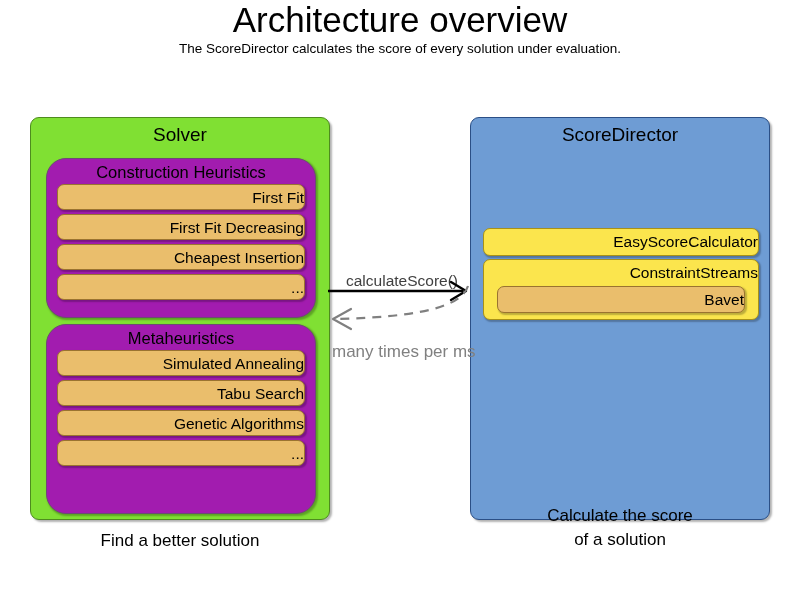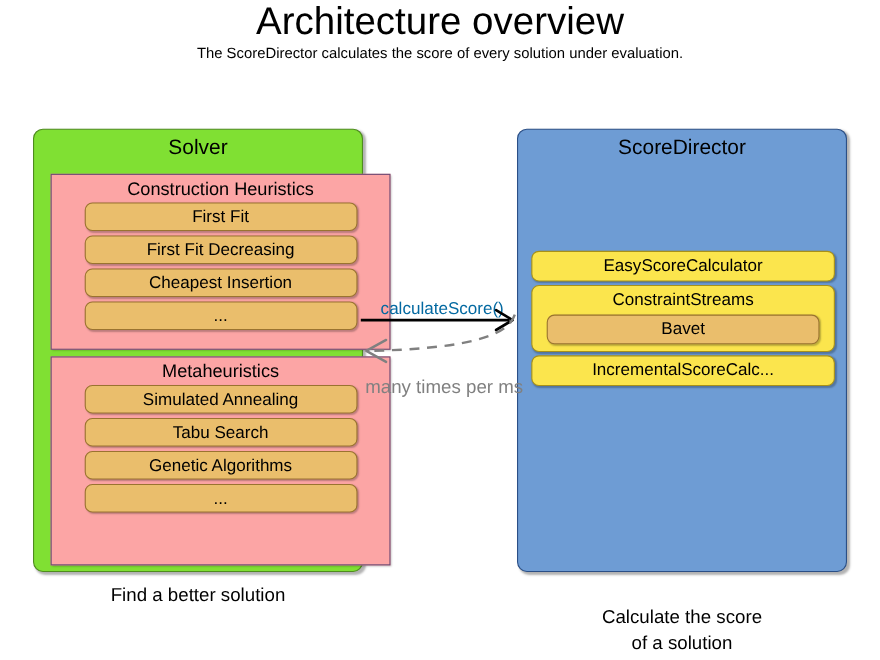--- a/index.html
+++ b/index.html
@@ -64,42 +64,42 @@
     text-align: center;
     font-size: 19px;
     line-height: 22px;
     padding-top: 6px;
   }
 
   
   .group-box {
     position: absolute;
     left: 15px;
-    width: 309px;
-    background: #fca5a5;
+    width: 270px;
+    background: #a21caf;
     border: 1.5px solid #6d4a74;
-    border-radius: 0;
+    border-radius: 20px;
     box-sizing: border-box;
     box-shadow: 1.5px 1.5px 2px rgba(0,0,0,0.28);
   }
   #group-construction { top: 40px; height: 160px; }
   #group-metaheuristics { top: 206px; height: 190px; }
   .group-title {
     text-align: center;
     font-size: 16.5px;
     line-height: 19px;
     padding-top: 4px;
     padding-bottom: 2px;
   }
 
   
   .chip {
     box-sizing: border-box;
     border-radius: 7px;
-    text-align: center;
+    text-align: right;
     font-size: 15.5px;
     line-height: 19px;
   }
   .chip-orange {
     background: #eabe6c;
     border: 1.2px solid #9a7330;
     box-shadow: 1.2px 1.2px 1.5px rgba(0,0,0,0.25);
   }
   .chip-yellow {
     background: #fbe54d;
@@ -147,21 +147,21 @@
     height: 100px;
   }
   #label-calculatescore {
     position: absolute;
     left: 332px;
     top: 272px;
     width: 140px;
     text-align: center;
     font-size: 15.5px;
     line-height: 18px;
-    color: #0369a1;
+    color: #404040;
     white-space: nowrap;
   }
   #label-manytimes {
     position: absolute;
     left: 332px;
     top: 345px;
     width: 140px;
     font-size: 17px;
     line-height: 14px;
     color: #808080;
@@ -169,21 +169,21 @@
   }
 
   
   .caption {
     position: absolute;
     text-align: center;
     font-size: 17px;
     line-height: 24px;
   }
   #caption-left { left: 30px; top: 529px; width: 300px; }
-  #caption-right { left: 470px; top: 549px; width: 300px; }
+  #caption-right { left: 470px; top: 504px; width: 300px; }
 </style>
 </head>
 <body>
 
 <div id="header">
   <div id="title">Architecture overview</div>
   <div class="subtitle-line">The ScoreDirector calculates the score of every solution under evaluation.</div>
 </div>
 
 <div class="panel" id="solver-panel">
@@ -210,21 +210,20 @@
   <div class="panel-title">ScoreDirector</div>
 
   <div id="sd-items">
     <div class="chip chip-yellow">EasyScoreCalculator</div>
 
     <div class="chip chip-yellow" id="chip-constraintstreams">
       <div>ConstraintStreams</div>
       <div class="chip chip-orange" id="chip-bavet">Bavet</div>
     </div>
 
-    <div class="chip chip-yellow">IncrementalScoreCalc...</div>
   </div>
 </div>
 
 <div id="label-calculatescore">calculateScore()</div>
 <div id="label-manytimes">many times per ms</div>
 
 <svg id="arrow-area" viewBox="0 0 155 100" width="155" height="100">
 
   <g>
     <line x1="3" y1="33" x2="138" y2="33" stroke="#000000" stroke-width="2.4"></line>

